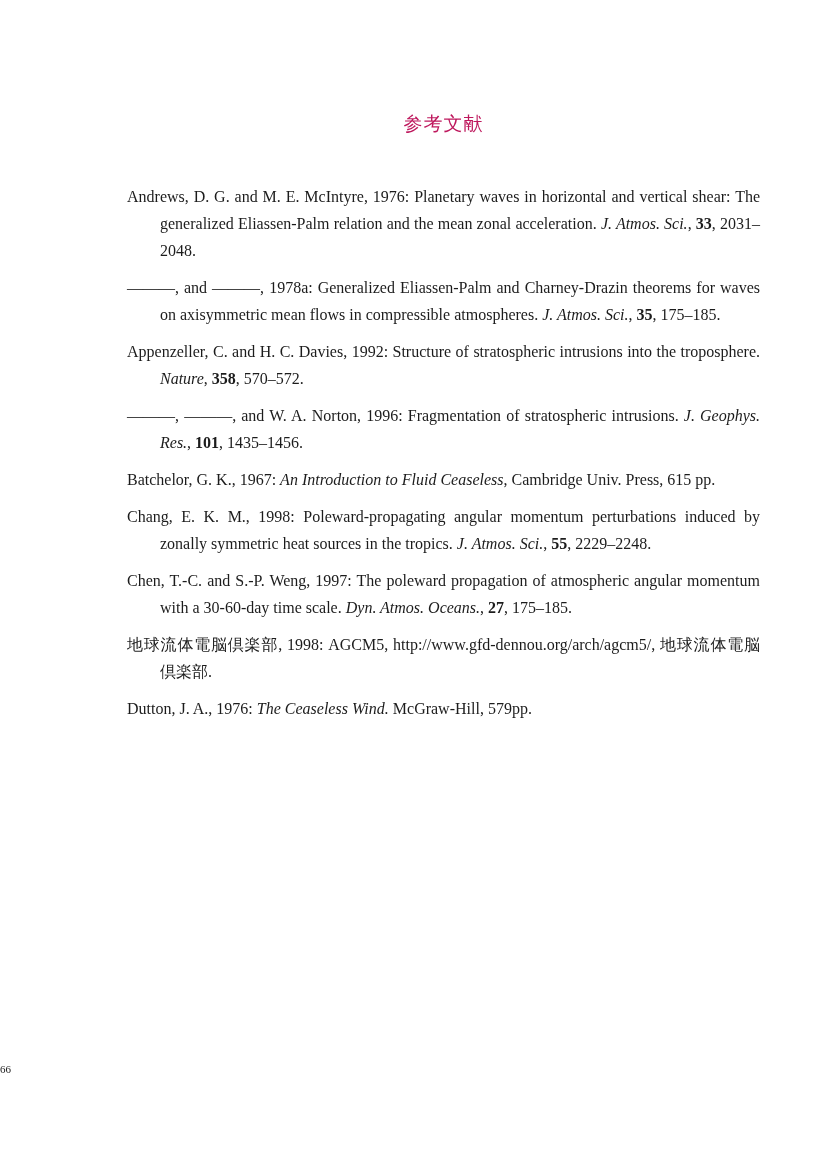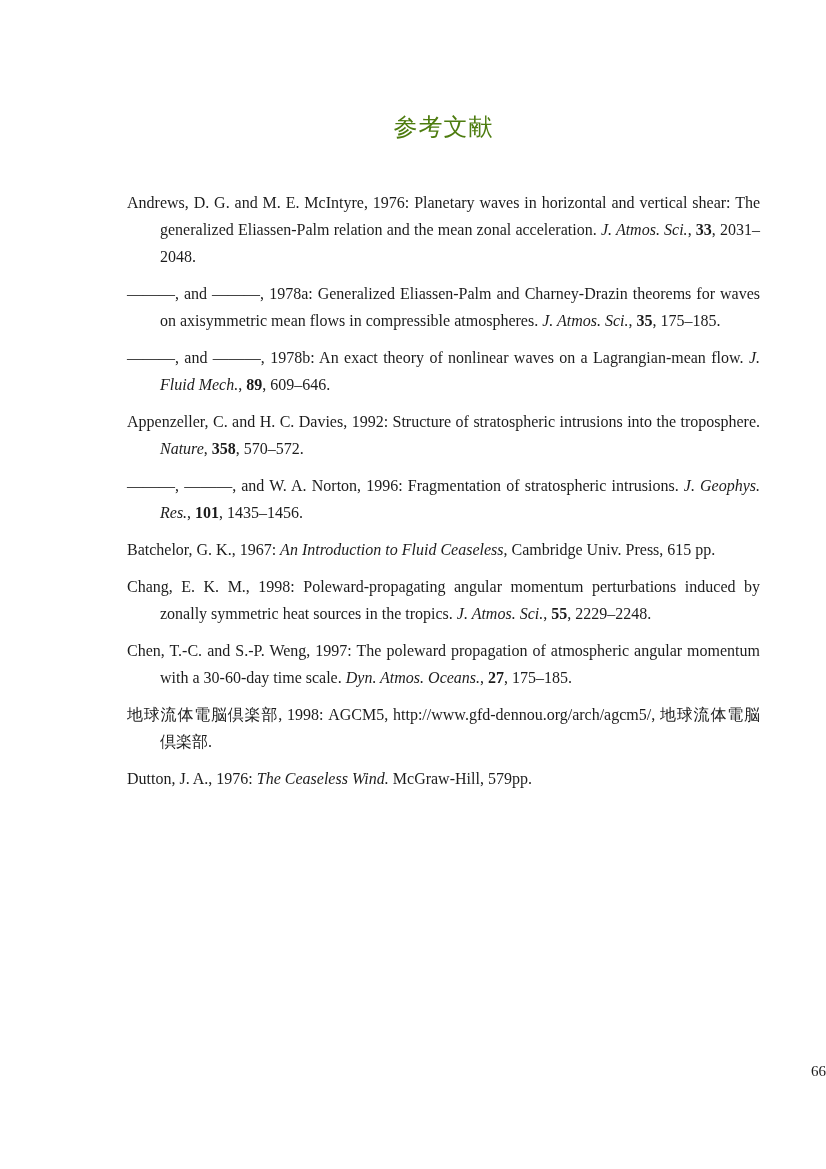--- a/index.html
+++ b/index.html
@@ -18,56 +18,55 @@
   }
   .content {
     position: absolute;
     top: 111px;
     left: 127px;
     width: 633px;
   }
   .doc-title {
     font-family: Liberation Mono, monospace;
     font-weight: 500;
-    font-size: 24px;
+    font-size: 19px;
     text-align: center;
     margin: 0 0 46px 0;
-    color: #4d7c0f;
+    color: #be185d;
     letter-spacing: 1px;
   }
   .ref-entry {
     margin: 0 0 10px 0;
     font-size: 16px;
     line-height: 27px;
     text-align: justify;
     padding-left: 33px;
     text-indent: -33px;
   }
   .ref-entry .it { font-style: italic; }
   .ref-entry .b  { font-weight: bold; }
   .page-number {
     position: absolute;
     top: 1063px;
     left: 0;
     width: 826px;
-    text-align: right;
-    font-size: 15px;
+    text-align: left;
+    font-size: 11px;
     color: #1c1c1c;
   }
 </style>
 </head>
 <body>
 
 <div class="page">
   <div class="content">
     <h1 class="doc-title">参考文献</h1>
     <div>
         <p class="ref-entry"><span>Andrews, D. G. and M. E. McIntyre, 1976: Planetary waves in horizontal and vertical shear: The generalized Eliassen-Palm relation and the mean zonal acceleration. </span><span class="it">J. Atmos. Sci.</span><span>, </span><span class="b">33</span><span>, 2031–2048.</span></p>
         <p class="ref-entry"><span>———, and ———, 1978a: Generalized Eliassen-Palm and Charney-Drazin theorems for waves on axisymmetric mean flows in compressible atmospheres. </span><span class="it">J. Atmos. Sci.</span><span>, </span><span class="b">35</span><span>, 175–185.</span></p>
-        <p class="ref-entry"><span>———, and ———, 1978b: An exact theory of nonlinear waves on a Lagrangian-mean flow. </span><span class="it">J. Fluid Mech.</span><span>, </span><span class="b">89</span><span>, 609–646.</span></p>
         <p class="ref-entry"><span>Appenzeller, C. and H. C. Davies, 1992: Structure of stratospheric intrusions into the troposphere. </span><span class="it">Nature</span><span>, </span><span class="b">358</span><span>, 570–572.</span></p>
         <p class="ref-entry"><span>———, ———, and W. A. Norton, 1996: Fragmentation of stratospheric intrusions. </span><span class="it">J. Geophys. Res.</span><span>, </span><span class="b">101</span><span>, 1435–1456.</span></p>
         <p class="ref-entry"><span>Batchelor, G. K., 1967: </span><span class="it">An Introduction to Fluid Ceaseless</span><span>, Cambridge Univ. Press, 615 pp.</span></p>
         <p class="ref-entry"><span>Chang, E. K. M., 1998: Poleward-propagating angular momentum perturbations induced by zonally symmetric heat sources in the tropics. </span><span class="it">J. Atmos. Sci.</span><span>, </span><span class="b">55</span><span>, 2229–2248.</span></p>
         <p class="ref-entry"><span>Chen, T.-C. and S.-P. Weng, 1997: The poleward propagation of atmospheric angular momentum with a 30-60-day time scale. </span><span class="it">Dyn. Atmos. Oceans.</span><span>, </span><span class="b">27</span><span>, 175–185.</span></p>
         <p class="ref-entry"><span>地球流体電脳倶楽部, 1998: AGCM5, http://www.gfd-dennou.org/arch/agcm5/, 地球流体電脳倶楽部.</span></p>
         <p class="ref-entry"><span>Dutton, J. A., 1976: </span><span class="it">The Ceaseless Wind.</span><span> McGraw-Hill, 579pp.</span></p>
       </div>
   </div>
   <div class="page-number">66</div>

